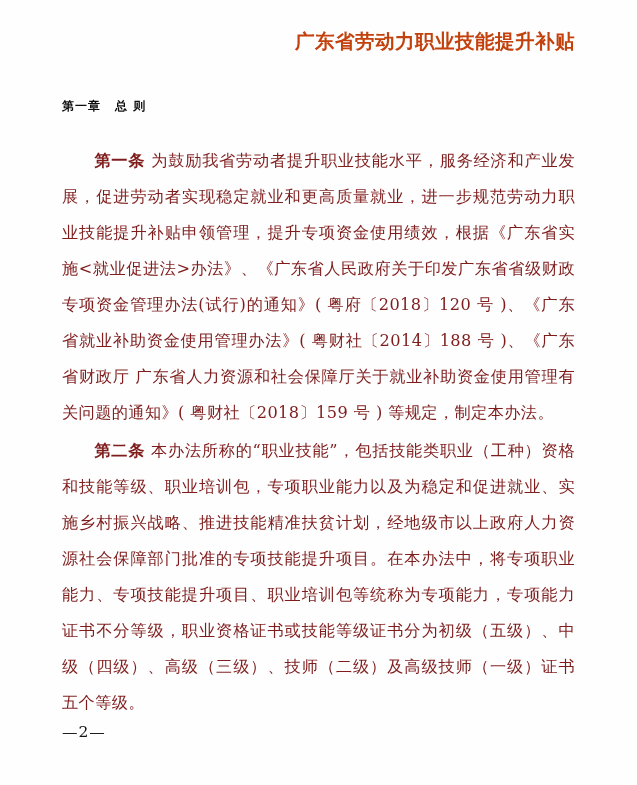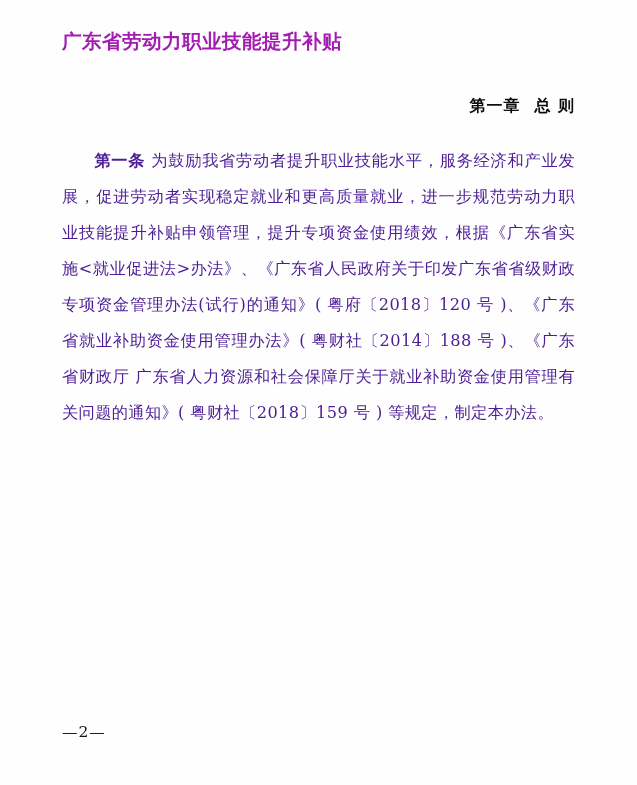--- a/index.html
+++ b/index.html
@@ -16,58 +16,58 @@
   }
   .page {
     position: relative;
     width: 637px;
     height: 785px;
     background: #fefefe;
     box-sizing: border-box;
     padding: 26px 62px 0 62px;
   }
   .doc-title {
-    text-align: left;
+    text-align: right;
     font-family: "DejaVu Serif", "Liberation Serif", serif;
     font-weight: bold;
     font-size: 19.5px;
     line-height: 31px;
     letter-spacing: 0.5px;
-    color: #a21caf;
+    color: #c2410c;
     margin: 0;
   }
   .doc-title .line {
     display: block;
     white-space: nowrap;
   }
   .chapter-heading {
-    text-align: right;
+    text-align: left;
     font-weight: bold;
-    font-size: 16px;
+    font-size: 12px;
     line-height: 22px;
     letter-spacing: 1px;
     margin: 38px 0 0 0;
     color: #0d0d0d;
   }
   .chapter-heading .gap {
     display: inline-block;
     width: 14px;
   }
   .body-block {
     margin-top: 26px;
   }
   p.para {
     margin: 0 0 0 0;
     font-size: 16.2px;
     line-height: 36px;
     text-align: justify;
     text-justify: inter-ideograph;
     letter-spacing: 0.4px;
     text-indent: 2em;
-    color: #4c1d95;
+    color: #7f1d1d;
   }
   p.para + p.para {
     margin-top: 2px;
   }
   .art-label {
     font-weight: bold;
   }
   .page-number {
     position: absolute;
     left: 0;
@@ -93,18 +93,22 @@
     <span>第一章</span><span class="gap"></span><span>总  则</span>
   </div>
 
   <div class="body-block">
 
     <p class="para">
       <span class="art-label">第一条</span>
       <span>为鼓励我省劳动者提升职业技能水平，服务经济和产业发展，促进劳动者实现稳定就业和更高质量就业，进一步规范劳动力职业技能提升补贴申领管理，提升专项资金使用绩效，根据《广东省实施&lt;就业促进法&gt;办法》、《广东省人民政府关于印发广东省省级财政专项资金管理办法(试行)的通知》( 粤府〔2018〕120 号 )、《广东省就业补助资金使用管理办法》( 粤财社〔2014〕188 号 )、《广东省财政厅  广东省人力资源和社会保障厅关于就业补助资金使用管理有关问题的通知》( 粤财社〔2018〕159 号 ) 等规定，制定本办法。</span>
     </p>
 
+    <p class="para">
+      <span class="art-label">第二条</span>
+      <span>本办法所称的“职业技能”，包括技能类职业（工种）资格和技能等级、职业培训包，专项职业能力以及为稳定和促进就业、实施乡村振兴战略、推进技能精准扶贫计划，经地级市以上政府人力资源社会保障部门批准的专项技能提升项目。在本办法中，将专项职业能力、专项技能提升项目、职业培训包等统称为专项能力，专项能力证书不分等级，职业资格证书或技能等级证书分为初级（五级）、中级（四级）、高级（三级）、技师（二级）及高级技师（一级）证书五个等级。</span>
+    </p>
 
   </div>
 
   <div class="page-number">—2—</div>
 
 </div>
 
 </body></html>

